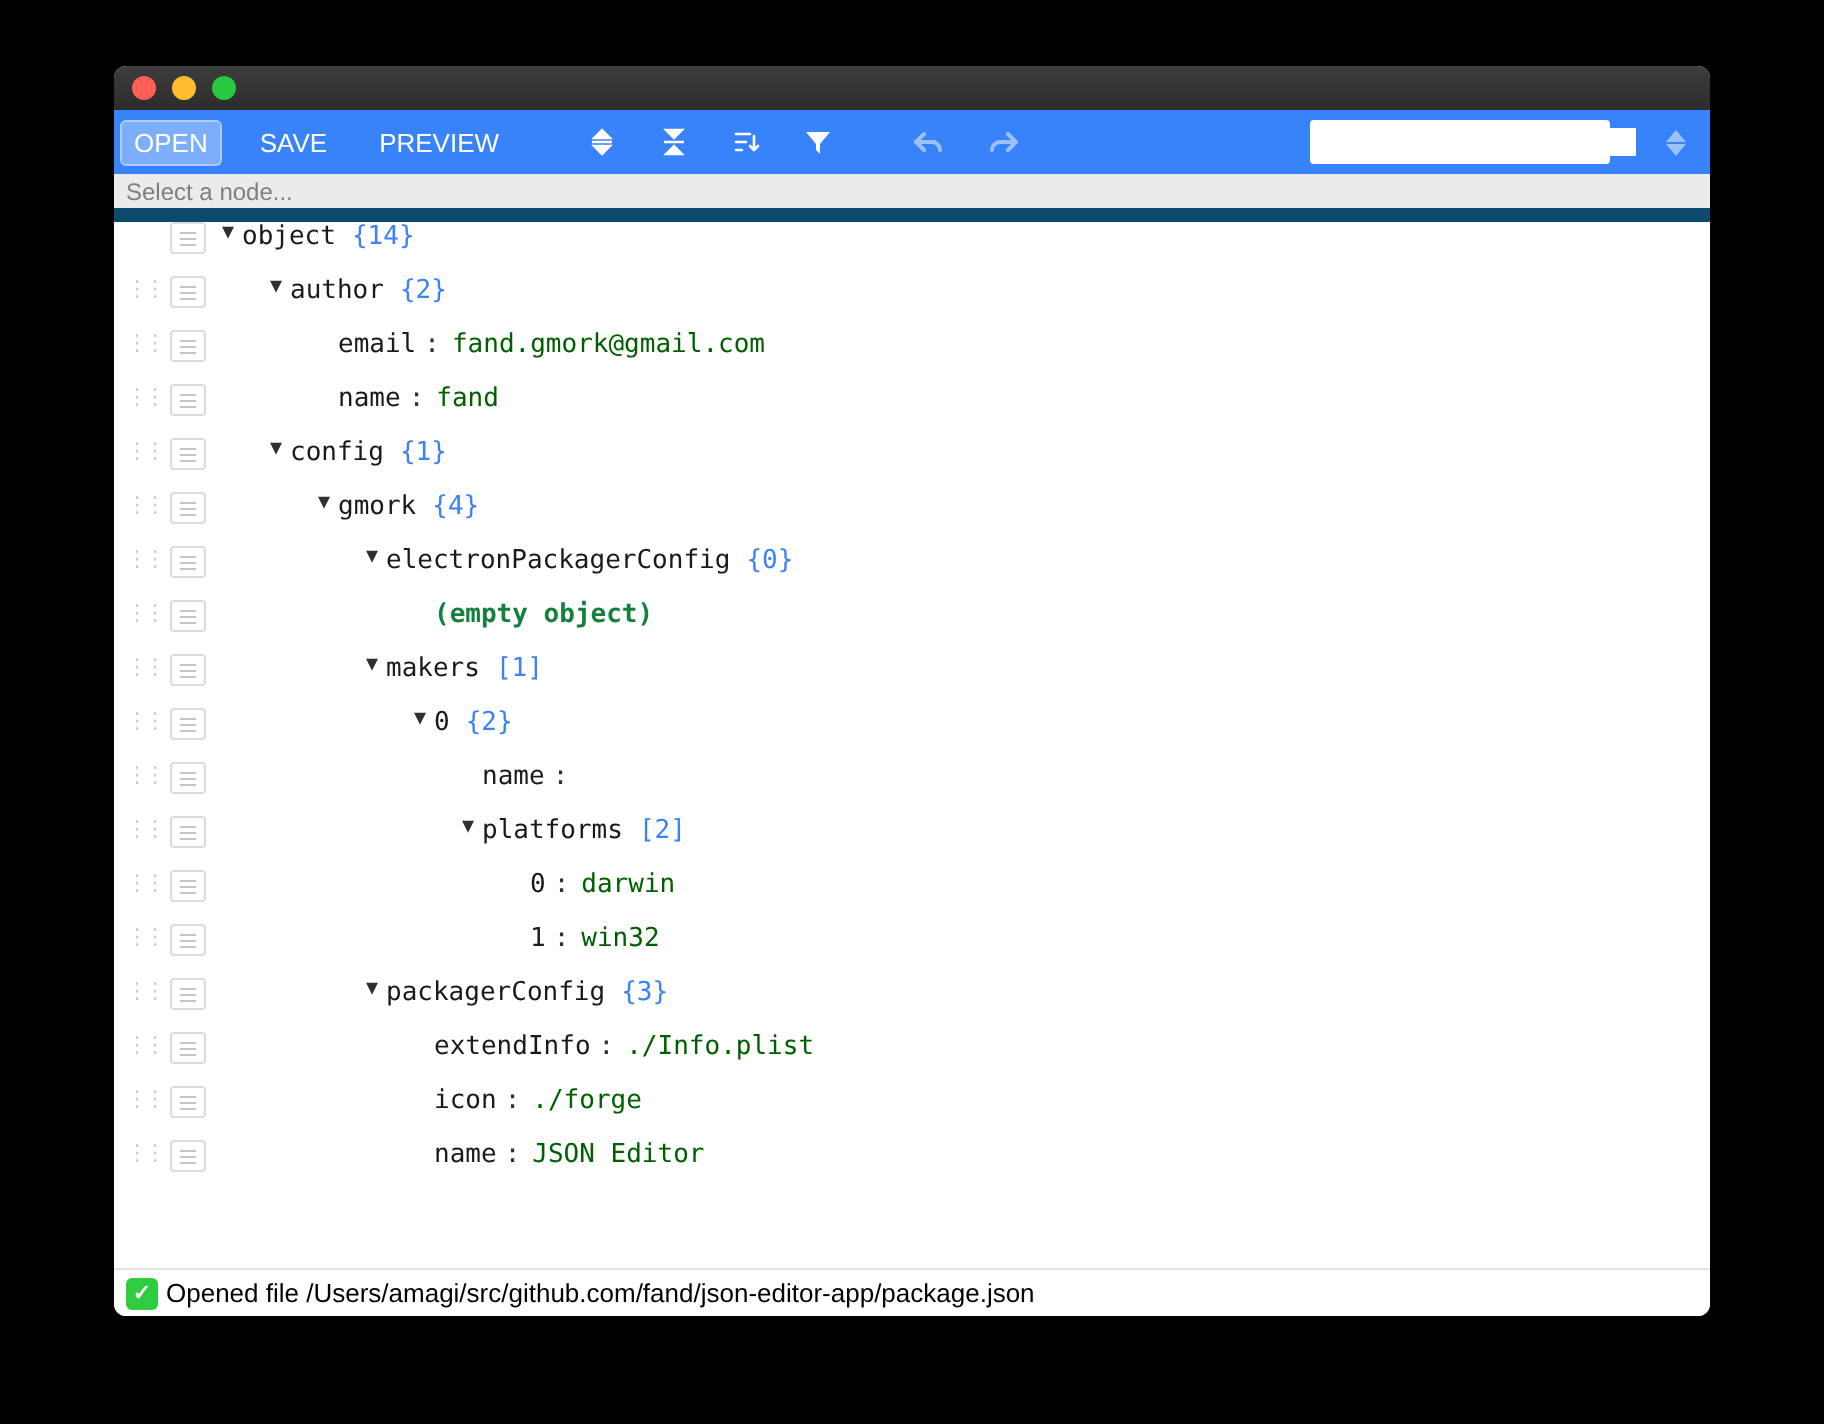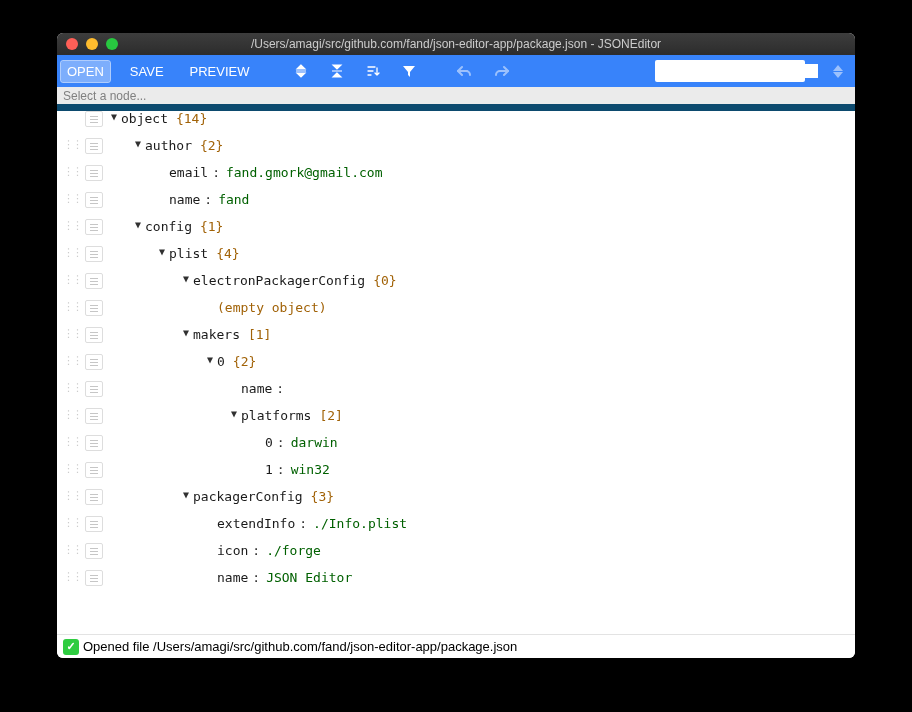--- a/index.html
+++ b/index.html
@@ -173,24 +173,24 @@
     display: inline-flex;
     justify-content: center;
     cursor: pointer;
     color: #303030;
     font-size: 10px;
     user-select: none;
   }
   .caret::before { content: "▼"; }
   .caret.hidden { visibility: hidden; }
   .key { color: #1a1a1a; margin-right: 2px; }
-  .count { color: #a16207; margin-left: 6px; }
+  .count { color: #3b82f6; margin-left: 6px; }
   .colon { color: #303030; margin: 0 6px 0 2px; }
   .val-str { color: #006000; }
-  .val-empty { color: #a16207; }
+  .val-empty { color: #15803d; font-weight: bold; }
   .statusbar {
     height: 24px;
     background: #fff;
     border-top: 1px solid #e3e3e3;
     display: flex;
     align-items: center;
     padding: 0 6px;
     font-size: 13px;
     gap: 4px;
   }
@@ -208,21 +208,20 @@
 <body>
 
 <div class="window">
 
   <div class="titlebar">
     <div class="traffic-lights">
       <div class="traffic-light tl-close"></div>
       <div class="traffic-light tl-min"></div>
       <div class="traffic-light tl-max"></div>
     </div>
-    <div class="title-text">/Users/amagi/src/github.com/fand/json-editor-app/package.json - JSONEditor</div>
   </div>
 
   <div class="toolbar">
     <div class="tb-btn active">OPEN</div>
     <div class="tb-btn">SAVE</div>
     <div class="tb-btn">PREVIEW</div>
     <div class="tb-sep"></div>
     <div class="tb-icon">
       <svg width="14" height="14" viewBox="0 0 14 14">
           <path d="M7 1 L3 5 L11 5 Z M3 9 L11 9 L7 13 Z M2 7 L12 7" stroke="#fff" stroke-width="1.2" fill="#fff"></path>
@@ -322,21 +321,21 @@
           <span class="caret"></span>
           <span class="key"> config</span>
           <span class="count">{1}</span>
         </div>
         <div class="row">
           <span class="drag-handle"></span>
           <span class="menu-btn"></span>
           <span class="indent"></span>
           <span class="indent"></span>
           <span class="caret"></span>
-          <span class="key"> plist</span>
+          <span class="key"> gmork</span>
           <span class="count">{4}</span>
         </div>
         <div class="row">
           <span class="drag-handle"></span>
           <span class="menu-btn"></span>
           <span class="indent"></span>
           <span class="indent"></span>
           <span class="indent"></span>
           <span class="caret"></span>
           <span class="key"> electronPackagerConfig</span>

